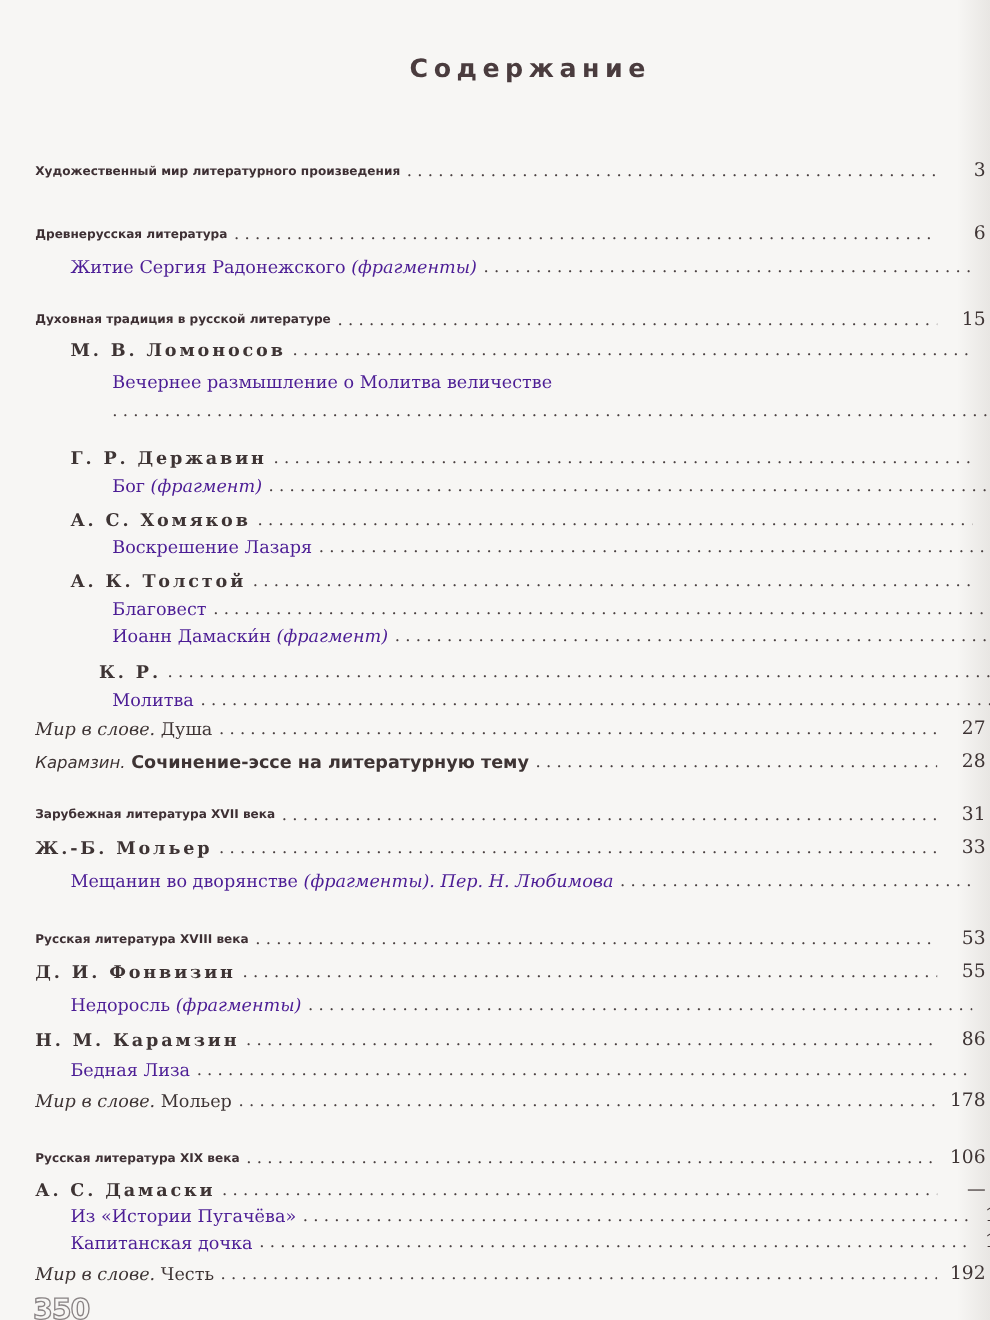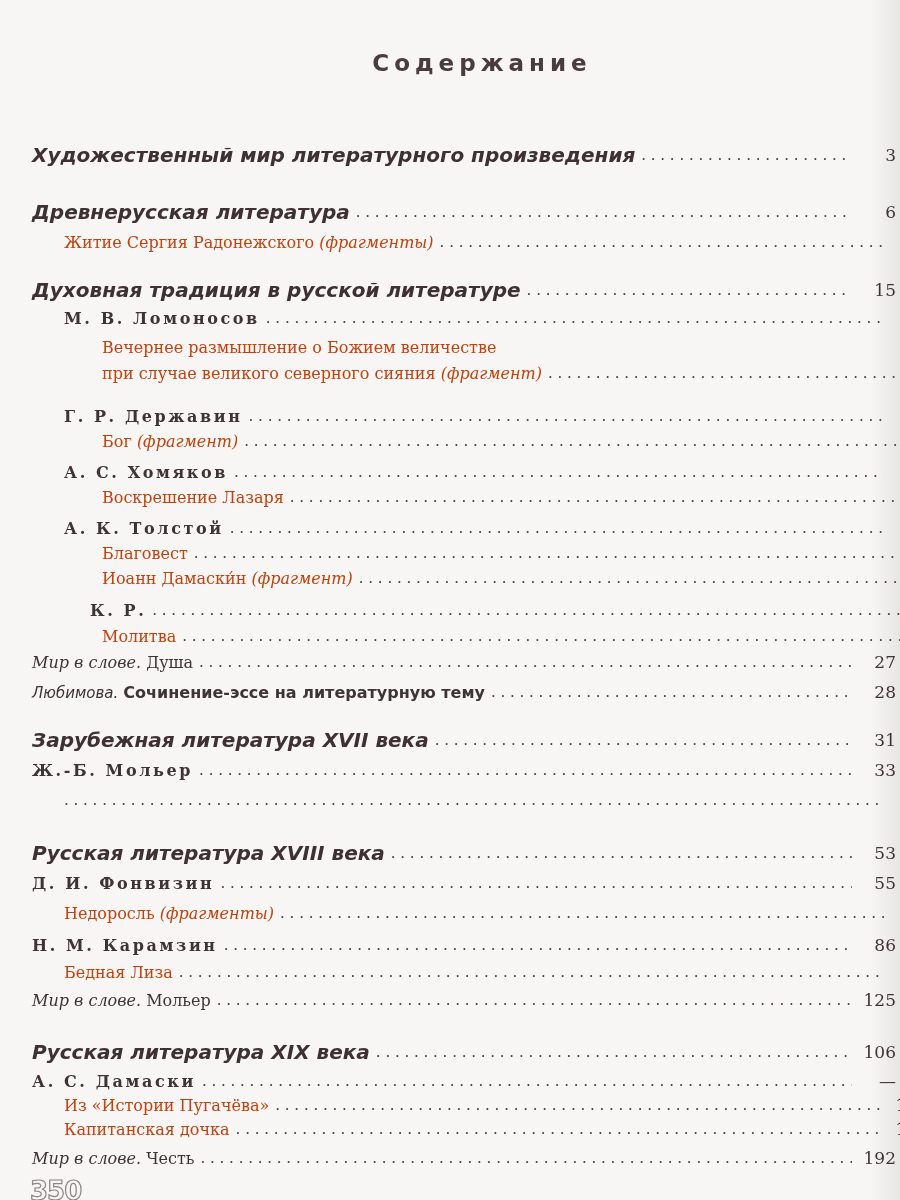--- a/index.html
+++ b/index.html
@@ -32,29 +32,29 @@
     }
     .row .leader::before {
       content: ". . . . . . . . . . . . . . . . . . . . . . . . . . . . . . . . . . . . . . . . . . . . . . . . . . . . . . . . . . . . . . . . . . . . . . . . . . . . . . . . . . . . . . . . . . . . . . . . . .";
       letter-spacing: 0px;
     }
     .row .page {
       flex: 0 0 auto; width: 44px; text-align: right; margin-right: 36px;
       font-family: "DejaVu Serif", serif; font-size: 17px; color: #3e3434;
     }
     .section .label {
-      font-family: "DejaVu Sans", sans-serif; font-style: italic; font-weight: bold;
-      font-size: 20px; color: #3e3034; text-align: center;
+      font-family: "DejaVu Sans", sans-serif; font-weight: bold;
+      font-size: 11px; color: #3e3034; text-align: center;
     }
     .author .label {
       font-family: "DejaVu Serif", serif; font-weight: bold; font-size: 16px;
       letter-spacing: 2.6px; color: #3e3434;
     }
     .work .label {
-      font-family: "DejaVu Serif", serif; font-size: 16px; color: #c2410c;
+      font-family: "DejaVu Serif", serif; font-size: 16px; color: #4c1d95;
     }
     .work .label i { font-style: italic; }
     .mir .label { font-family: "DejaVu Serif", serif; font-size: 16px; }
     .mir .label i { font-style: italic; }
     .prakt .label .pre {
       font-family: "DejaVu Sans", sans-serif; font-style: italic; font-size: 15px; color: #3e3434;
     }
     .prakt .label .main {
       font-family: "DejaVu Sans", sans-serif; font-weight: bold; font-size: 16px;
     }
@@ -99,25 +99,24 @@
   <span class="page">15</span>
 </div>
 
 <div class="row author indent-1" style="top:305px">
   <span class="label">М. В. Ломоносов</span>
   <span class="leader"></span>
   <span class="page">16</span>
 </div>
 
 <div class="row work indent-2" style="top:334px">
-  <span class="label">Вечернее размышление о Божием величестве</span>
+  <span class="label">Вечернее размышление о Молитва величестве</span>
 </div>
 
 <div class="row work indent-2" style="top:360px">
-  <span class="label"><span>при случае великого северного сияния</span> <i>(фрагмент)</i></span>
   <span class="leader"></span>
 
 </div>
 
 <div class="row author indent-1" style="top:403px">
   <span class="label">Г. Р. Державин</span>
   <span class="leader"></span>
   <span class="page">18</span>
 </div>
 
@@ -169,38 +168,39 @@
 
 </div>
 
 <div class="row mir indent-0" style="top:649px">
   <span class="label"><i>Мир в слове.</i> <span>Душа</span></span>
   <span class="leader"></span>
   <span class="page">27</span>
 </div>
 
 <div class="row prakt indent-0" style="top:679px">
-  <span class="label"><span class="pre">Любимова.</span> <span class="main">Сочинение-эссе на литературную тему</span></span>
+  <span class="label"><span class="pre">Карамзин.</span> <span class="main">Сочинение-эссе на литературную тему</span></span>
   <span class="leader"></span>
   <span class="page">28</span>
 </div>
 
 <div class="row section indent-0" style="top:727px">
   <span class="label">Зарубежная литература XVII века</span>
   <span class="leader"></span>
   <span class="page">31</span>
 </div>
 
 <div class="row author indent-0" style="top:757px">
   <span class="label">Ж.-Б. Мольер</span>
   <span class="leader"></span>
   <span class="page">33</span>
 </div>
 
 <div class="row work indent-1" style="top:787px">
+  <span class="label"><span>Мещанин во дворянстве</span> <i>(фрагменты).</i> <i>Пер. Н. Любимова</i></span>
   <span class="leader"></span>
   <span class="page">35</span>
 </div>
 
 <div class="row section indent-0" style="top:840px">
   <span class="label">Русская литература XVIII века</span>
   <span class="leader"></span>
   <span class="page">53</span>
 </div>
 
@@ -224,21 +224,21 @@
 
 <div class="row work indent-1" style="top:959px">
   <span class="label">Бедная Лиза</span>
   <span class="leader"></span>
   <span class="page">91</span>
 </div>
 
 <div class="row mir indent-0" style="top:987px">
   <span class="label"><i>Мир в слове.</i> <span>Мольер</span></span>
   <span class="leader"></span>
-  <span class="page">125</span>
+  <span class="page">178</span>
 </div>
 
 <div class="row section indent-0" style="top:1039px">
   <span class="label">Русская литература XIX века</span>
   <span class="leader"></span>
   <span class="page">106</span>
 </div>
 
 <div class="row author indent-0" style="top:1068px">
   <span class="label">А. С. Дамаски</span>

